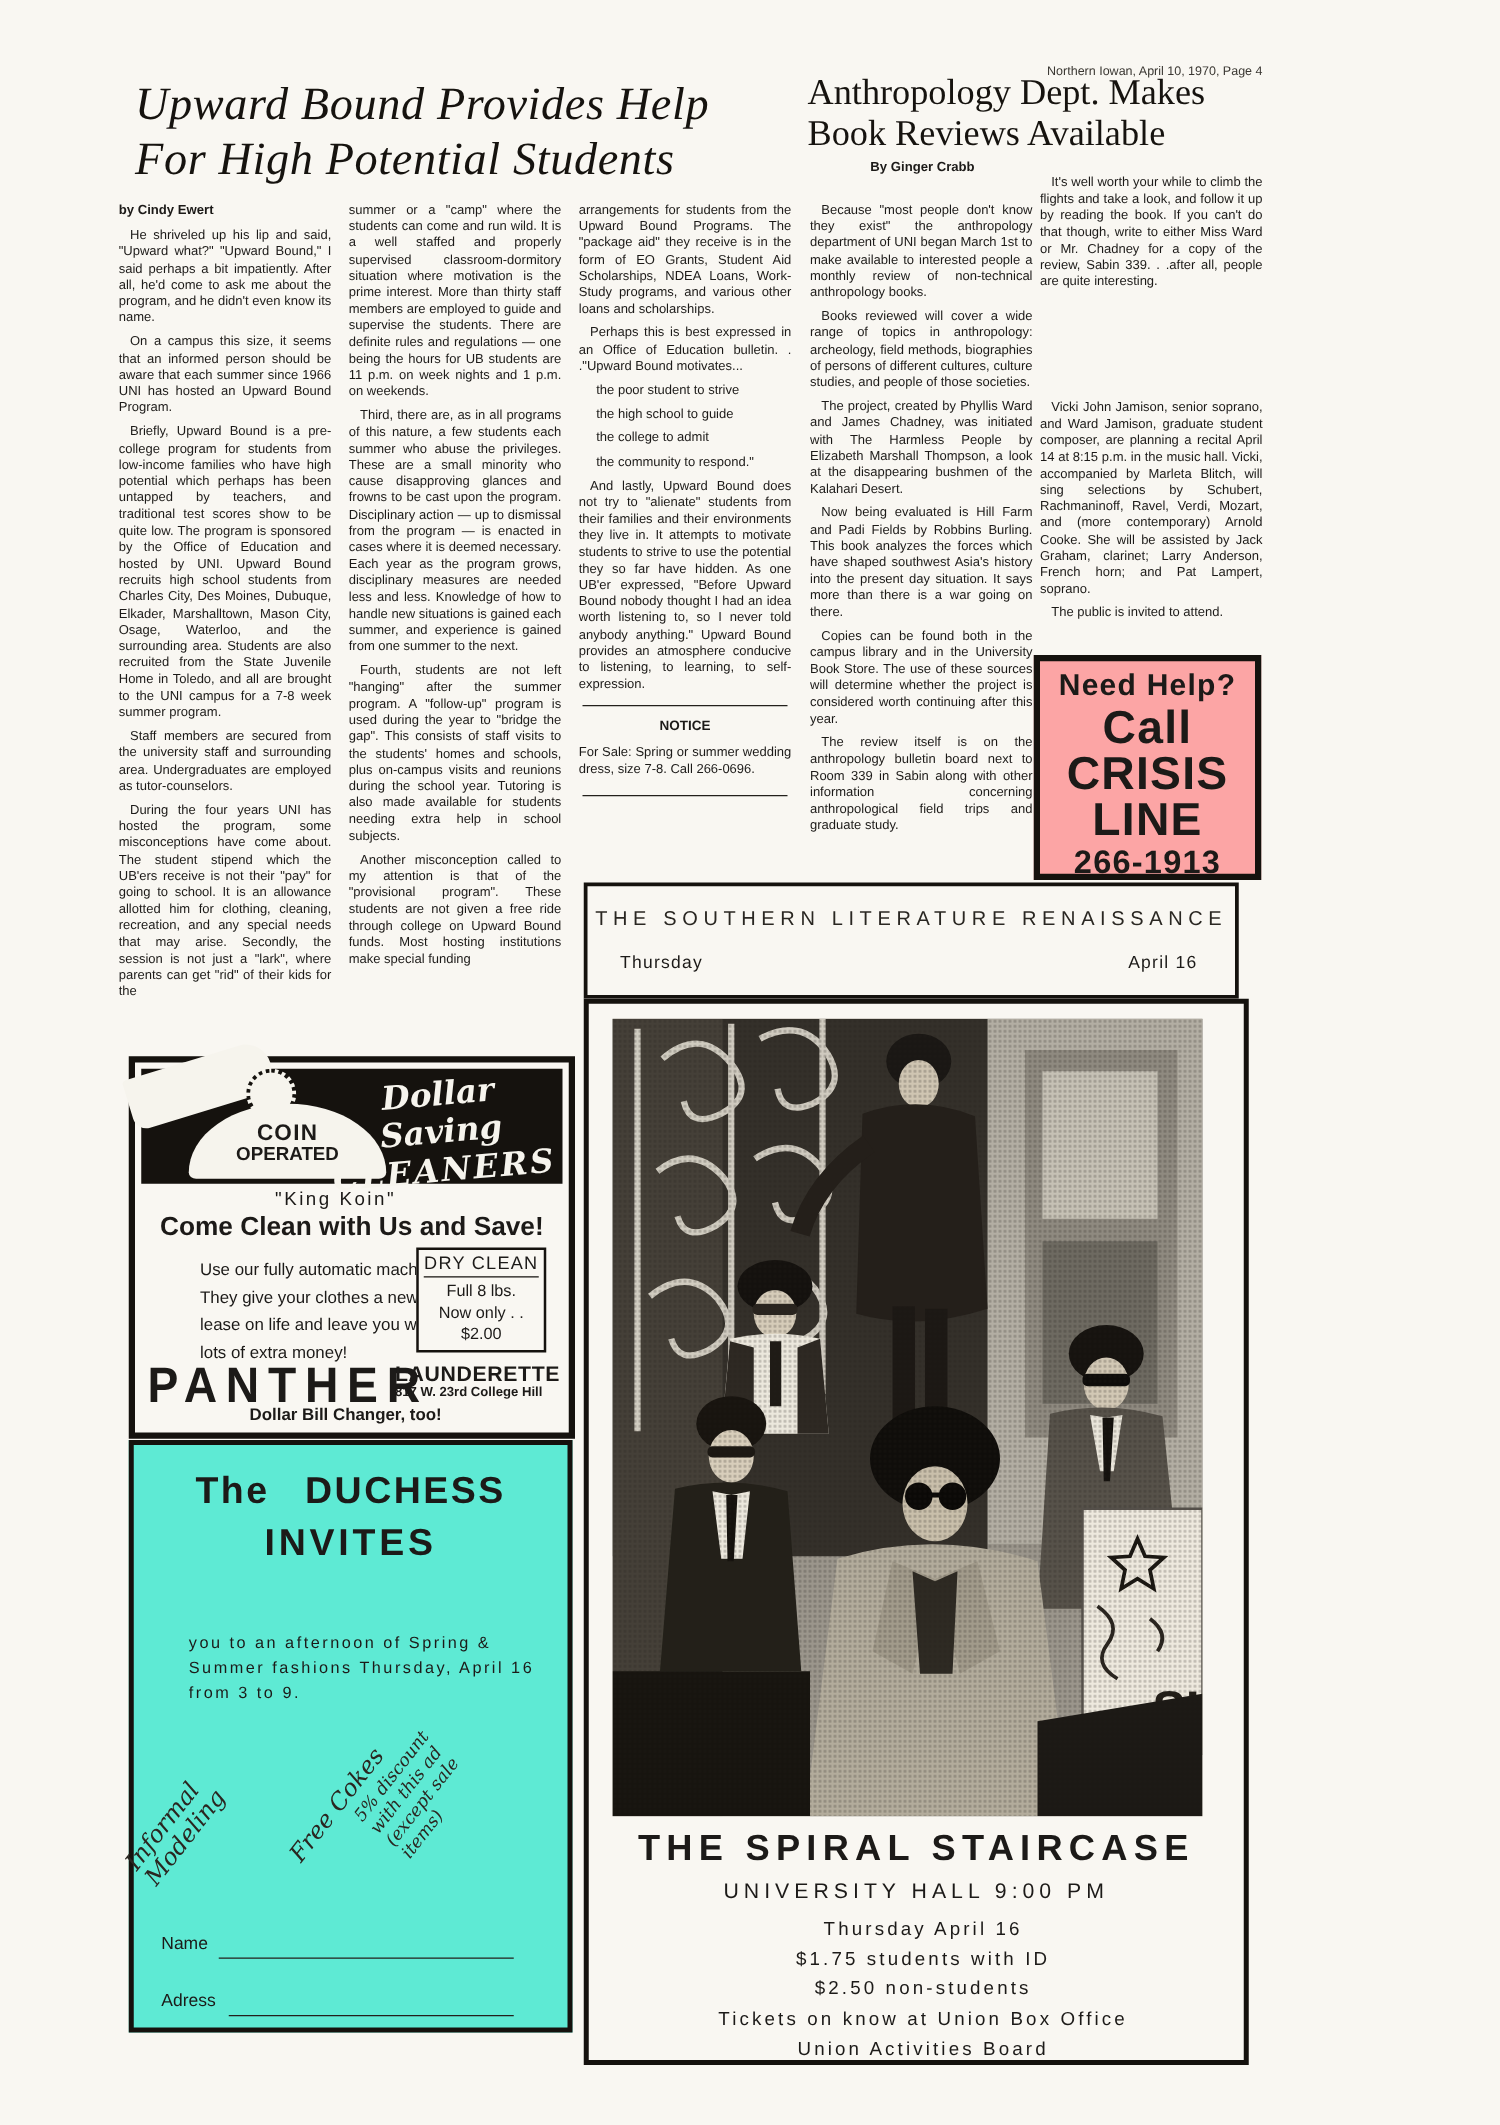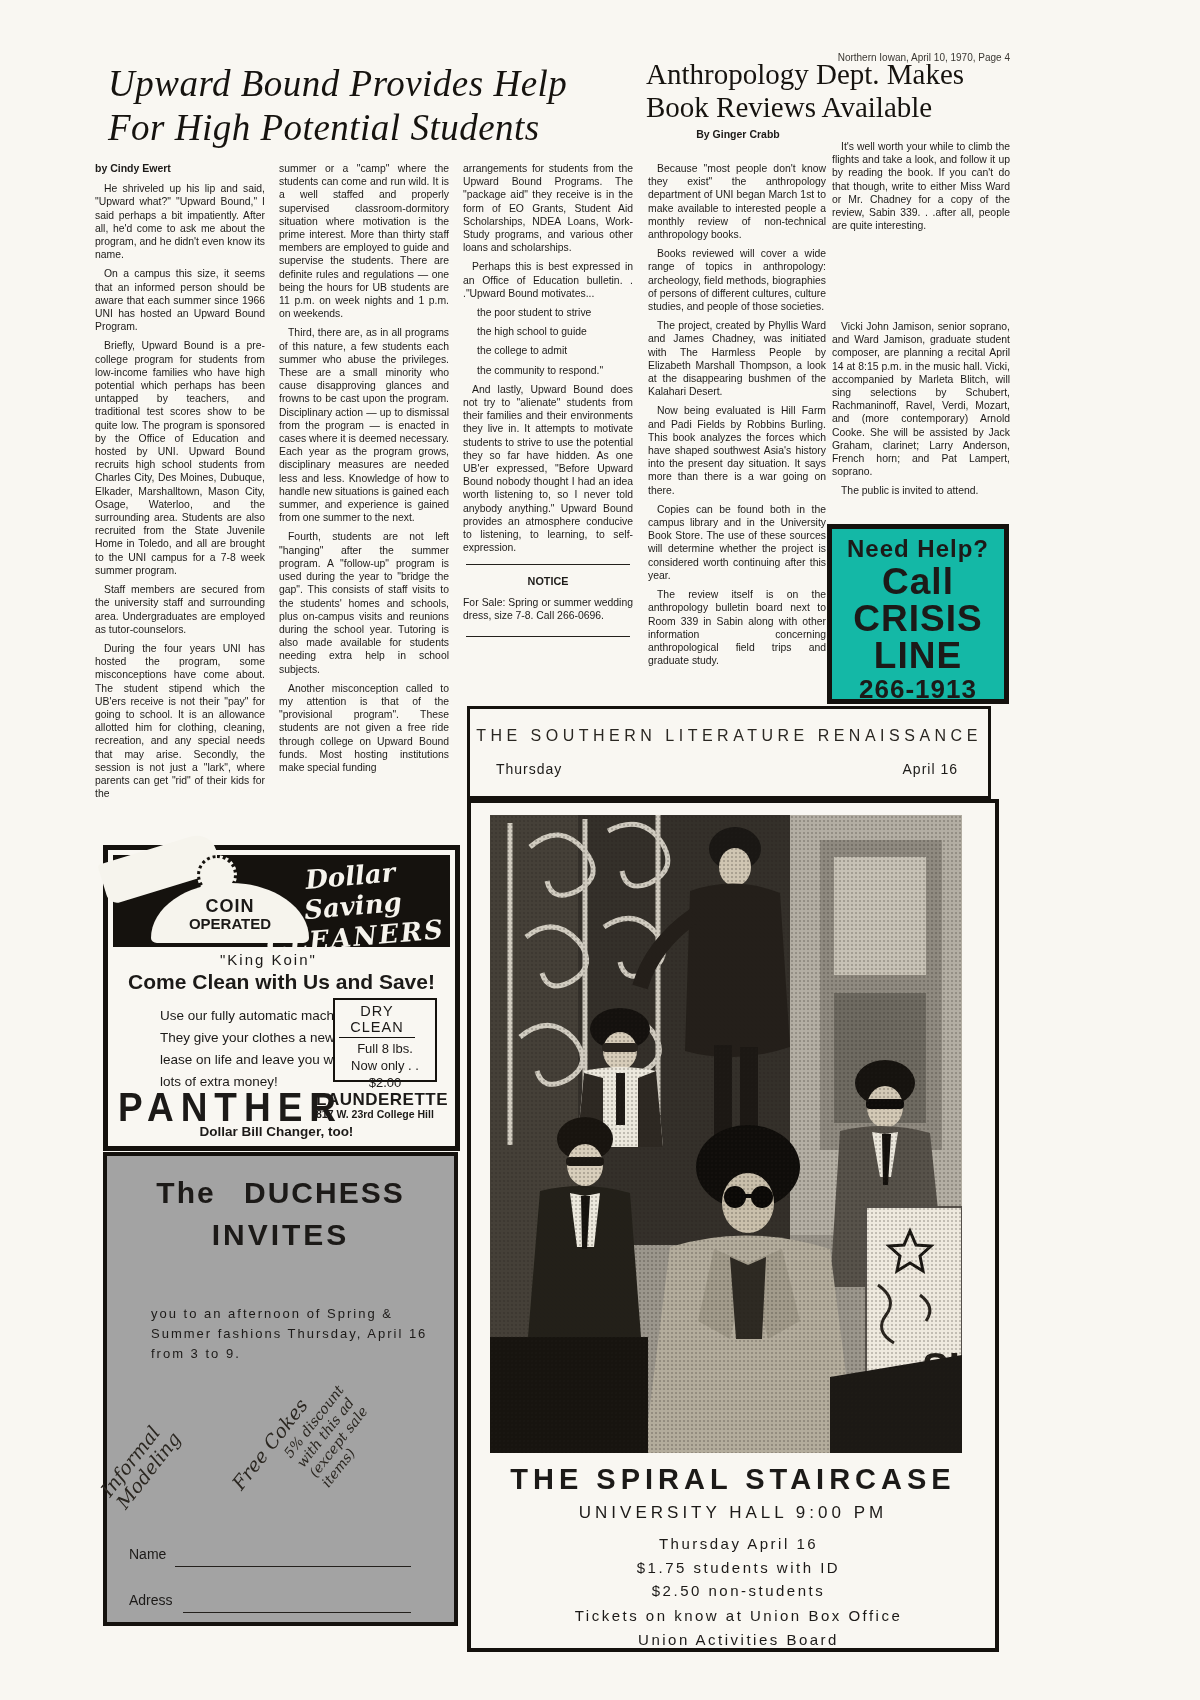--- a/index.html
+++ b/index.html
@@ -17,21 +17,21 @@
   
   .ub-head{left:108px;top:62px;width:560px;font-family:"Liberation Serif",serif;font-style:italic;
            font-size:37px;line-height:44px;letter-spacing:0.5px;color:#16130f;}
   .an-head{left:646px;top:58px;width:372px;font-family:"Liberation Serif",serif;
            font-size:29px;line-height:33px;color:#16130f;}
   .an-byline{left:648px;top:128px;width:180px;text-align:center;font-weight:bold;font-size:10.5px;}
   .meta{left:700px;top:52px;width:310px;text-align:right;font-size:10px;color:#3a3732;}
   .rec-head{left:832px;top:270px;width:178px;font-family:"Liberation Serif",serif;font-style:italic;
             font-weight:bold;font-size:19px;line-height:23px;color:#16130f;}
   
-  .crisis{left:827px;top:524px;width:172px;height:164px;border:5px solid #15120e;background:#14b8a6;
+  .crisis{left:827px;top:524px;width:172px;height:164px;border:5px solid #15120e;background:#fca5a5;
           text-align:center;padding-top:6px;}
   .crisis .c1{font-size:24px;font-weight:bold;letter-spacing:1px;line-height:28px;}
   .crisis .c2{font-size:37px;font-weight:bold;line-height:37px;letter-spacing:1px;}
   .crisis .c3{font-size:26px;font-weight:bold;line-height:31px;letter-spacing:1px;}
   
   .banner{left:467px;top:706px;width:518px;height:87px;border:3px solid #15120e;background:#f9f7f2;}
   .banner .t{position:absolute;left:0;right:0;top:18px;text-align:center;font-size:16px;letter-spacing:4.5px;color:#2a2722;}
   .banner .l{position:absolute;left:26px;top:52px;font-size:14px;letter-spacing:1px;}
   .banner .r{position:absolute;right:30px;top:52px;font-size:14px;letter-spacing:1px;}
   
@@ -56,28 +56,28 @@
   .cl-dome .l2{font-size:15px;font-weight:bold;line-height:17px;}
   .cl-script{position:absolute;right:6px;top:6px;width:182px;text-align:center;color:#f6f4ed;
              font-family:"DejaVu Serif",serif;font-style:italic;font-weight:bold;transform:rotate(-5deg);}
   .cl-script .s1{font-size:26px;line-height:30px;}
   .cl-script .s2{font-size:26px;line-height:32px;letter-spacing:2px;}
   .cl-king{position:absolute;left:112px;top:101px;font-size:15px;letter-spacing:2px;}
   .cl-slogan{position:absolute;left:0;right:0;top:120px;text-align:center;font-size:21px;font-weight:bold;}
   .cl-body{position:absolute;left:52px;top:155px;width:208px;font-size:13.5px;line-height:22px;}
   .drybox{position:absolute;left:225px;top:148px;width:104px;height:84px;border:2.5px solid #15120e;
           background:#f9f7f2;text-align:center;box-sizing:border-box;padding-top:3px;}
-  .drybox .d1{font-size:14.5px;letter-spacing:1px;border-bottom:1.5px solid #15120e;margin:0 20px 2px 4px;padding-bottom:2px;}
+  .drybox .d1{font-size:14.5px;letter-spacing:1px;border-bottom:1.5px solid #15120e;margin:0 4px 2px 4px;padding-bottom:2px;}
   .drybox .d2{font-size:13px;line-height:17px;}
   .cl-panther{position:absolute;left:10px;top:238px;font-size:37px;line-height:37px;font-weight:bold;letter-spacing:7px;transform:scaleY(1.08);transform-origin:left top;}
   .cl-laund{position:absolute;left:208px;top:240px;font-size:17px;font-weight:bold;letter-spacing:0.5px;}
   .cl-addr{position:absolute;left:208px;top:258px;width:134px;font-size:10.5px;font-weight:bold;}
   .cl-bill{position:absolute;left:0;right:40px;top:274px;text-align:center;font-size:13.5px;font-weight:bold;padding-left:30px;}
   
-  .duchess{left:103px;top:1152px;width:347px;height:466px;border:4px solid #15120e;background:#a3a3a3;}
+  .duchess{left:103px;top:1152px;width:347px;height:466px;border:4px solid #15120e;background:#5eead4;}
   .du-t1{position:absolute;left:0;right:0;top:20px;text-align:center;font-size:30px;font-weight:bold;word-spacing:18px;letter-spacing:2px;}
   .du-t2{position:absolute;left:0;right:0;top:62px;text-align:center;font-size:30px;font-weight:bold;letter-spacing:3px;}
   .du-body{position:absolute;left:44px;top:148px;width:286px;font-size:13px;line-height:20px;letter-spacing:2px;}
   .hand{position:absolute;font-family:"DejaVu Serif",serif;font-style:italic;color:#2a2620;
         white-space:pre-line;transform:rotate(-52deg);line-height:20px;}
   .hand.h1{left:-12px;top:288px;font-size:19px;}
   .hand.h2{left:108px;top:278px;font-size:19px;}
   .hand.h3{left:182px;top:248px;font-size:14px;line-height:16px;}
   .du-row{position:absolute;left:22px;font-size:14px;}
   .du-line{position:absolute;border-bottom:1.6px solid #23201c;}

